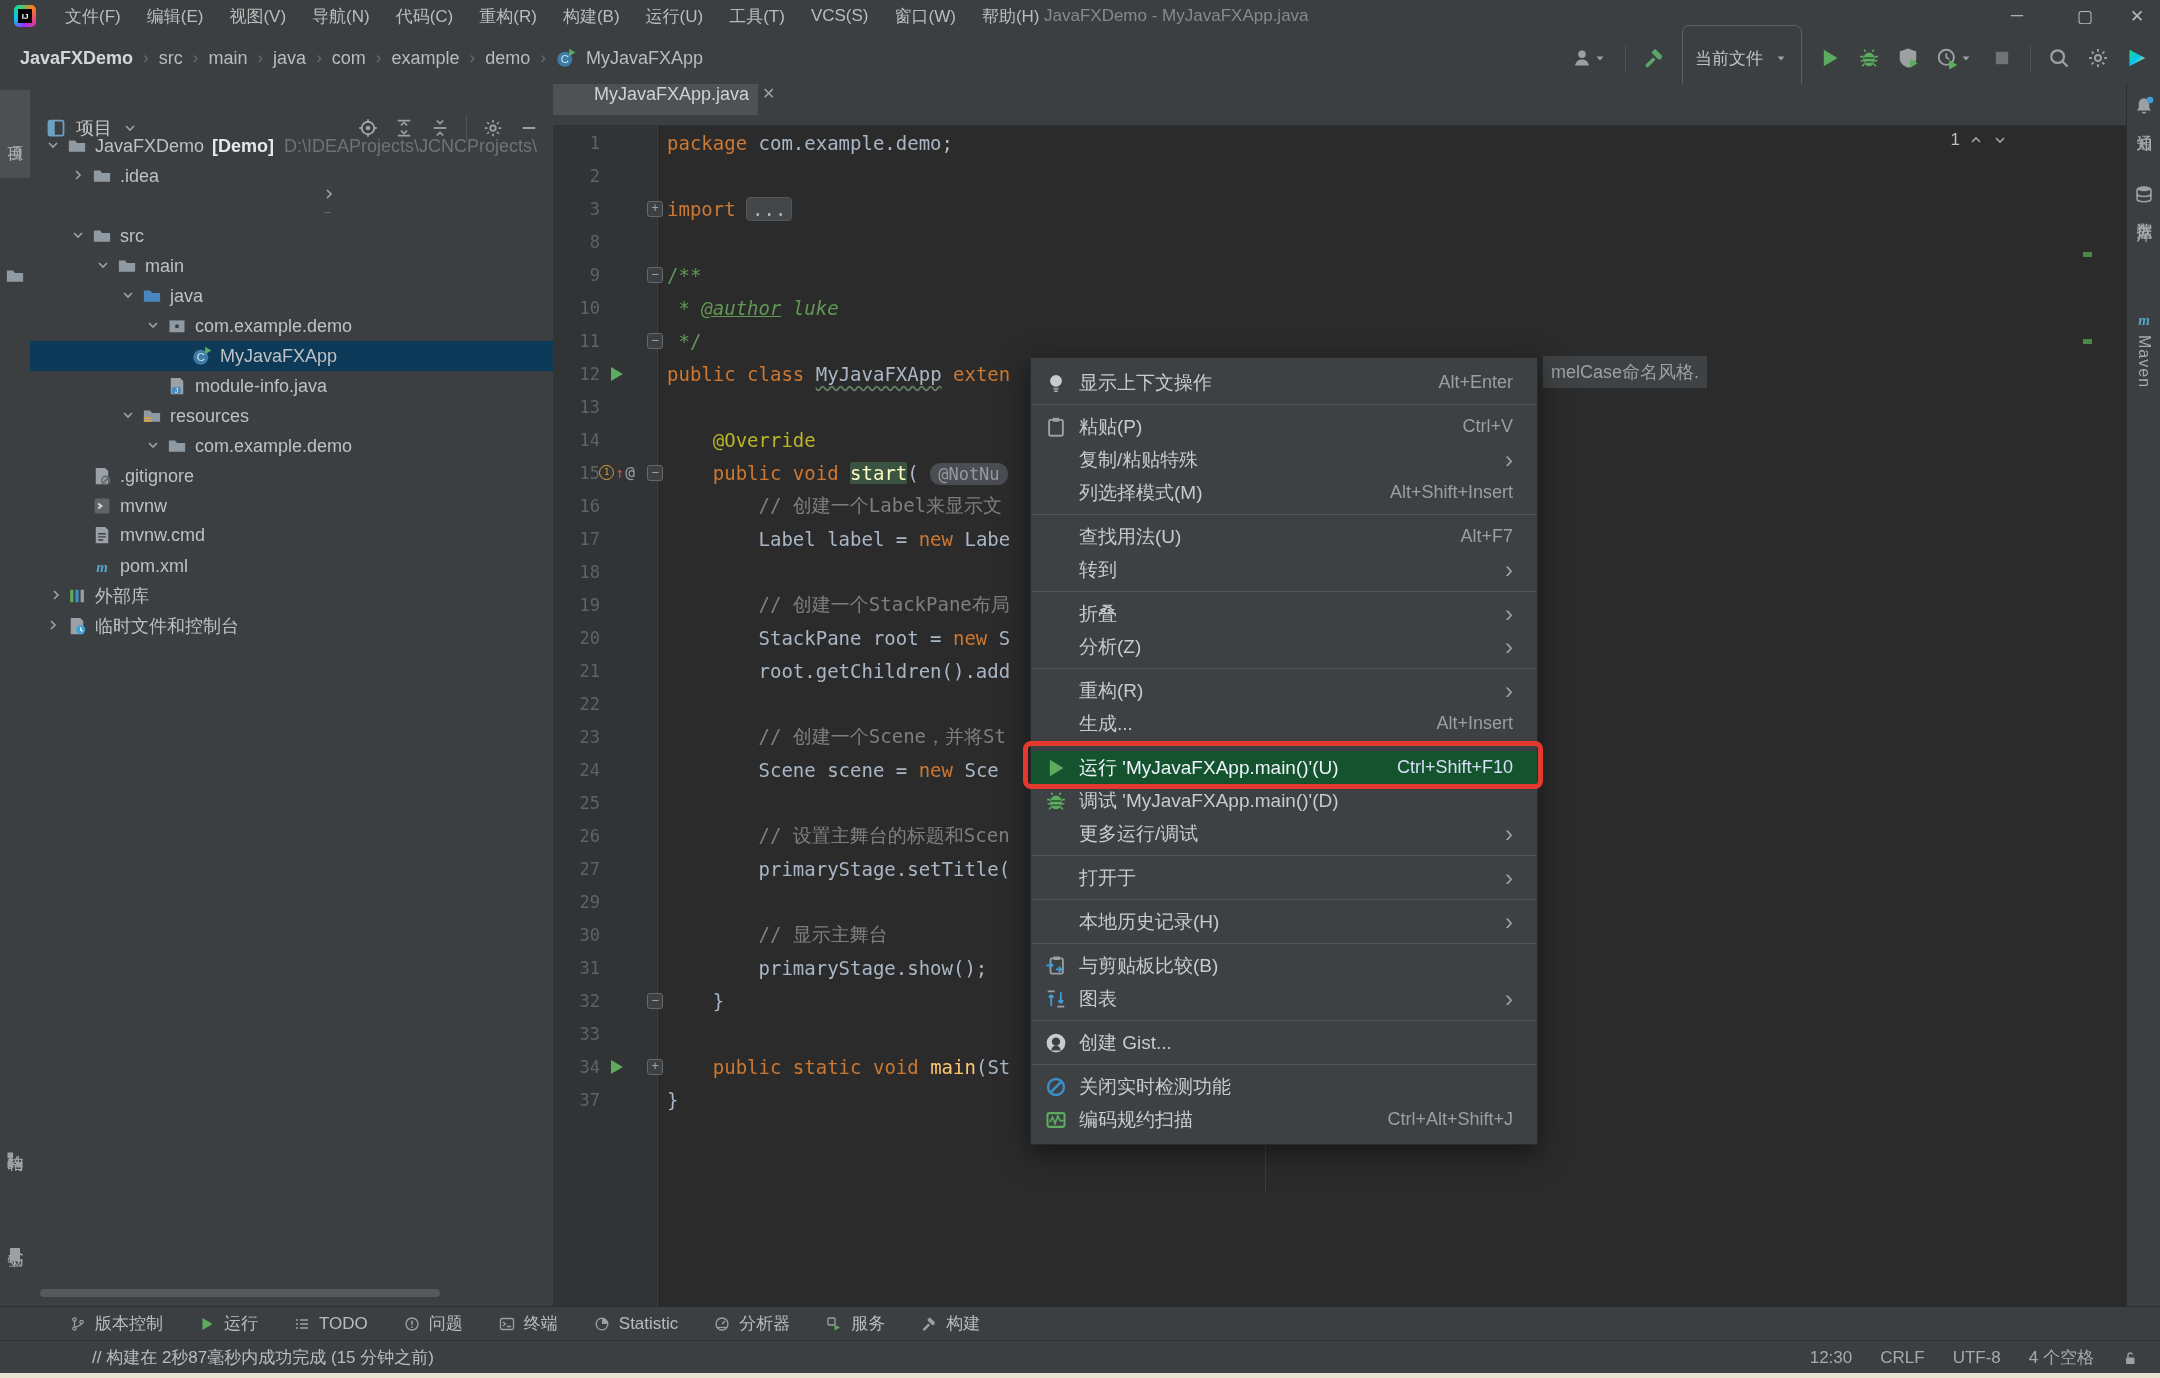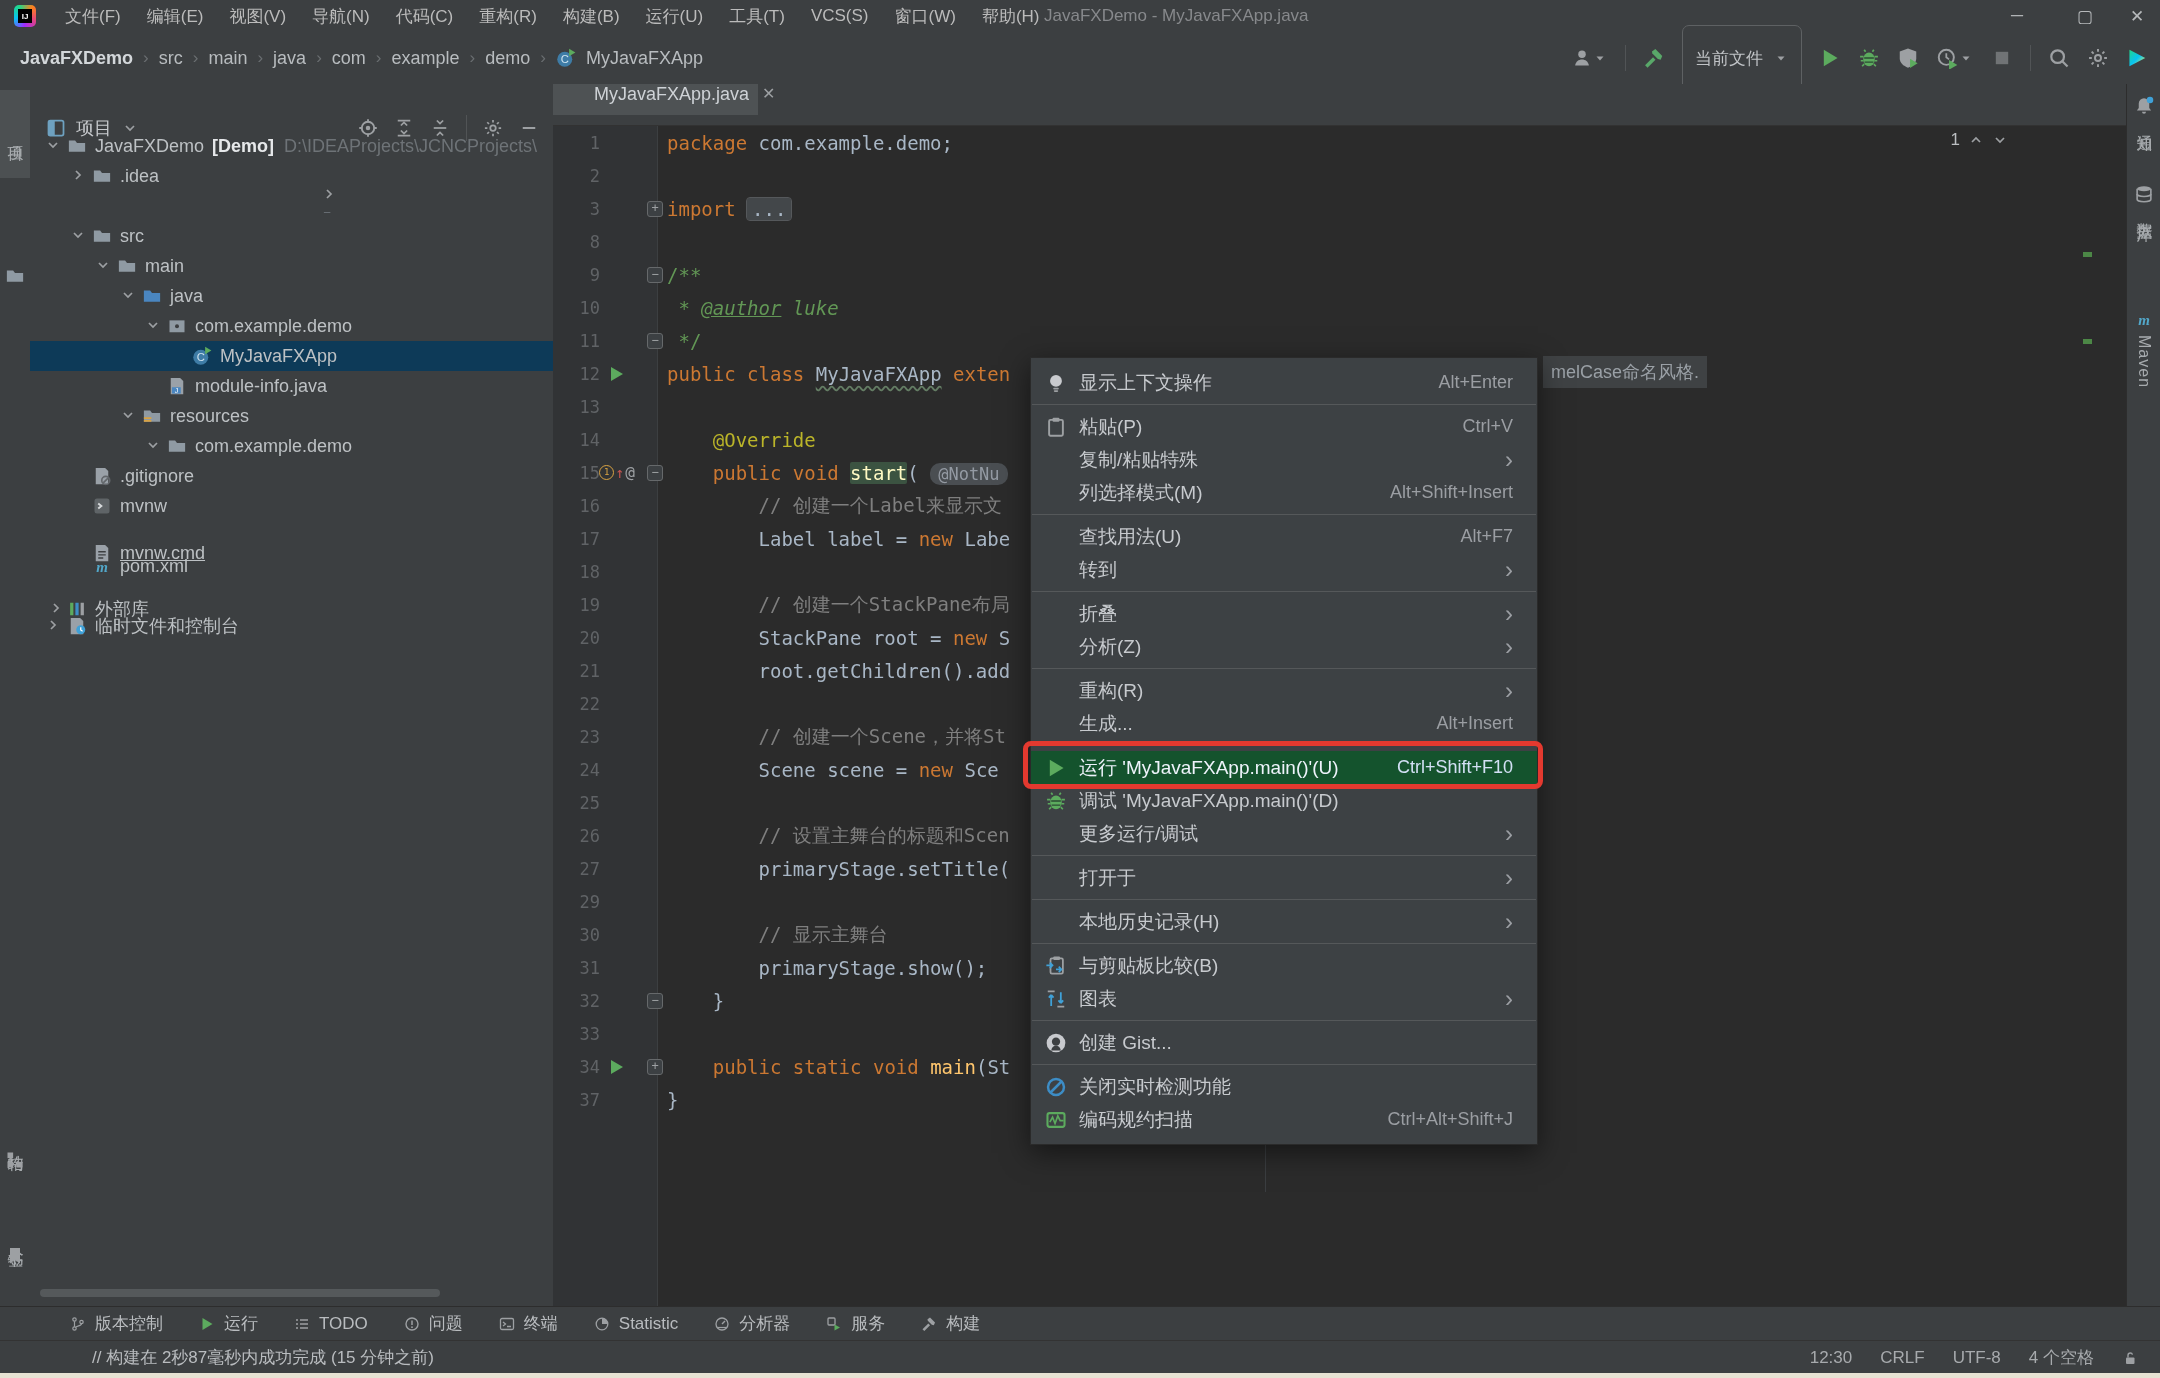--- a/index.html
+++ b/index.html
@@ -510,40 +510,40 @@
         <div class="trow" style="top: 407px; padding-left: 40px;">
           <span class="tchev"></span>
           <span class="icon">
             <svg viewBox="0 0 16 16" xmlns="http://www.w3.org/2000/svg">
               <rect x="2" y="2" width="12" height="12" rx="2" fill="#5f6467"></rect>
               <path d="M5 6l2.5 2L5 10" stroke="#d7dadc" stroke-width="1.5" fill="none"></path>
             </svg>
           </span>
           <span class="tlabel">mvnw</span>
         </div>
-        <div class="trow" style="top: 454px; padding-left: 40px; text-decoration: underline;">
+        <div class="trow" style="top: 436px; padding-left: 40px;">
           <span class="tchev"></span>
           <span class="icon">
             <svg viewBox="0 0 16 16" xmlns="http://www.w3.org/2000/svg">
               <path d="M3 1.5h7.5L13 4v10.5H3z" fill="#9aa1a8"></path>
               <path d="M5 7h6M5 9.5h6M5 12h4" stroke="#3c3f41" stroke-width="1.1"></path>
             </svg>
           </span>
           <span class="tlabel">mvnw.cmd</span>
         </div>
         <div class="trow" style="top: 467px; padding-left: 40px;">
           <span class="tchev"></span>
           <span class="icon">
             <svg viewBox="0 0 16 16" xmlns="http://www.w3.org/2000/svg">
               <text x="8" y="12.5" font-size="12" font-weight="bold" font-style="italic" fill="#52a7c9" text-anchor="middle" font-family="serif">m</text>
             </svg>
           </span>
           <span class="tlabel">pom.xml</span>
         </div>
-        <div class="trow" style="top: 510px; padding-left: 15px; text-align: center;">
+        <div class="trow" style="top: 497px; padding-left: 15px; text-align: center;">
           <span class="tchev" style="padding-top: 3px;"><span class="icon small"><svg viewBox="0 0 16 16" xmlns="http://www.w3.org/2000/svg">
                 <path d="M6 4l4 4-4 4" fill="none" stroke="#9da0a3" stroke-width="1.7"></path>
               </svg></span></span>
           <span class="icon">
             <svg viewBox="0 0 16 16" xmlns="http://www.w3.org/2000/svg">
               <rect x="2.5" y="3" width="2.6" height="10" fill="#5cab5e"></rect>
               <rect x="6.7" y="3" width="2.6" height="10" fill="#3d8dc6"></rect>
               <rect x="10.9" y="3" width="2.6" height="10" fill="#9da0a3"></rect>
             </svg>
           </span>

